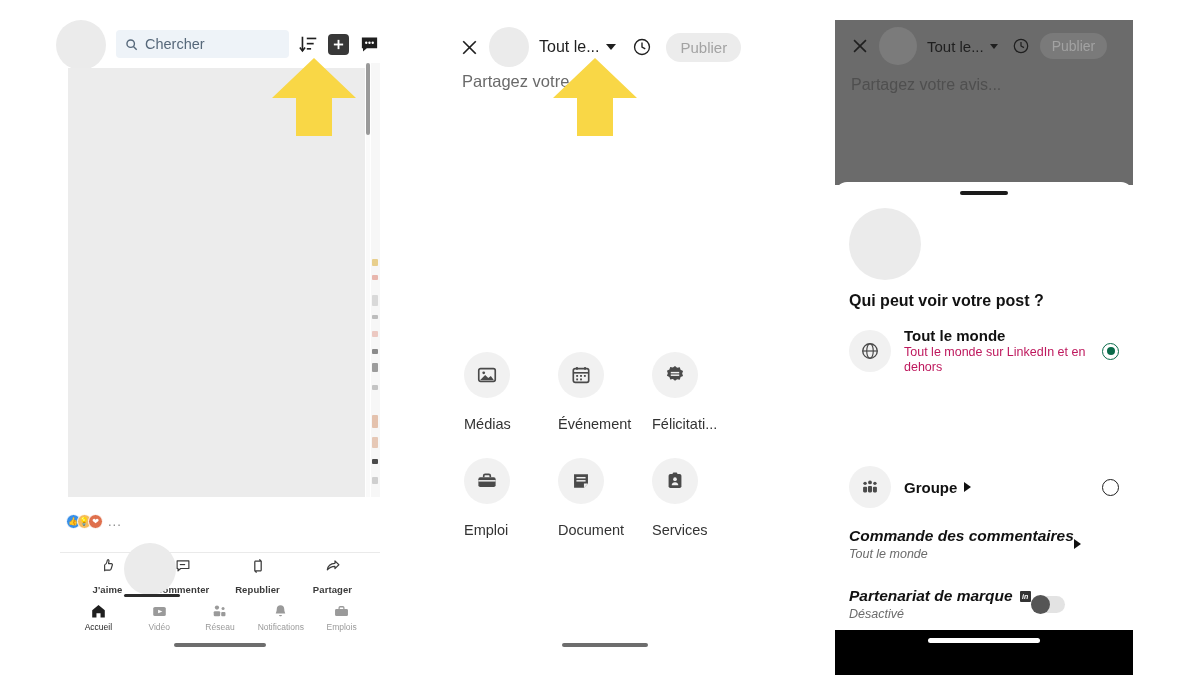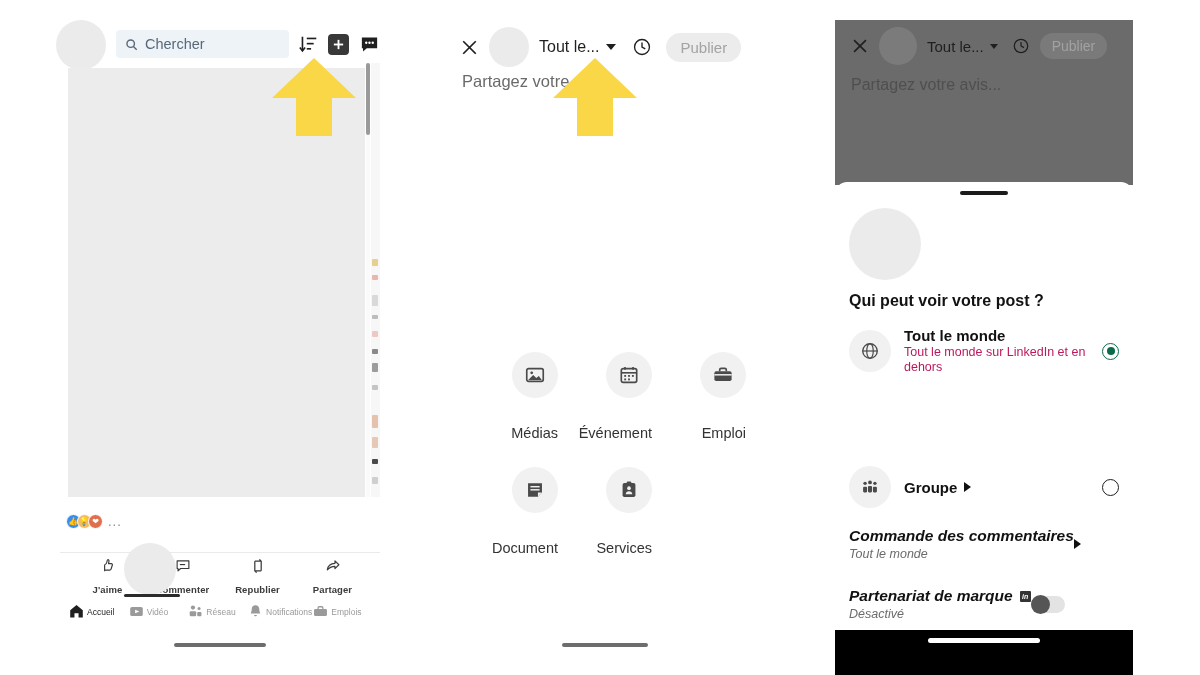--- a/index.html
+++ b/index.html
@@ -93,21 +93,21 @@
   .overlap-bar {
     position:absolute; left:64px; top:594px; width:56px; height:3px;
     background:#2b2b2b; border-radius:2px; z-index:7;
   }
 
   .feed-nav {
     position:absolute; left:0; top:600px; width:320px; height:40px;
     display:flex; align-items:flex-start; justify-content:space-between;
     padding:3px 8px 0 8px;
   }
-  .nav-item { flex:1 1 0; display:flex; align-items:center; gap:2px; }
+  .nav-item { flex:1 1 0; display:flex; flex-direction:column; align-items:center; gap:2px; }
   .nav-label { font-size:8.5px; color:#9a9a9a; }
   .nav-item.active .nav-label { color:#1f1f1f; }
   .feed-home-indicator {
     position:absolute; left:50%; transform:translateX(-50%); top:643px;
     width:92px; height:4px; background:#6d6d6d; border-radius:3px;
   }
 
   
   #panel-composer { left:440px; width:330px; height:675px; }
   .comp-topbar {
@@ -130,21 +130,21 @@
   .comp-placeholder {
     position:absolute; left:22px; top:72px; width:290px;
     font-size:16.5px; color:#6a6a6a;
   }
 
   .comp-grid {
     position:absolute; left:0; top:352px; width:330px;
     display:grid; grid-template-columns:repeat(3,1fr); row-gap:26px;
     padding:0 24px;
   }
-  .grid-cell { display:flex; flex-direction:column; align-items:flex-end; gap:27px; }
+  .grid-cell { display:flex; flex-direction:column; align-items:flex-start; gap:18px; }
   .grid-circle {
     width:46px; height:46px; border-radius:50%; background:#f1f1f1;
     display:flex; align-items:center; justify-content:center;
   }
   .grid-label { font-size:14.5px; color:#333; white-space:nowrap; }
   .comp-home-indicator {
     position:absolute; left:50%; transform:translateX(-50%); top:643px;
     width:86px; height:4px; background:#6d6d6d; border-radius:3px;
   }
 
@@ -434,20 +434,30 @@
           <rect x="6.8" y="12" width="2" height="2" fill="#4a4a4a"></rect>
           <rect x="11" y="12" width="2" height="2" fill="#4a4a4a"></rect>
           <rect x="15.2" y="12" width="2" height="2" fill="#4a4a4a"></rect>
           <rect x="6.8" y="15.8" width="2" height="2" fill="#4a4a4a"></rect>
           <rect x="11" y="15.8" width="2" height="2" fill="#4a4a4a"></rect>
         </svg>
       </div>
       <span class="grid-label">Événement</span>
     </div>
 
+    <div class="grid-cell">
+      <div class="grid-circle">
+        <svg class="icon-svg" width="22" height="22" viewBox="0 0 24 24">
+          <path d="M12 2.2l2.3 1.9 2.9-.6.9 2.8 2.7 1.2-1 2.8 1 2.8-2.7 1.2-.9 2.8-2.9-.6L12 18.2l-2.3-1.9-2.9.6-.9-2.8-2.7-1.2 1-2.8-1-2.8 2.7-1.2.9-2.8 2.9.6z" fill="#4a4a4a"></path>
+          <rect x="7.4" y="8.6" width="9.2" height="1.6" fill="#f1f1f1"></rect>
+          <rect x="7.4" y="11.4" width="9.2" height="1.6" fill="#f1f1f1"></rect>
+        </svg>
+      </div>
+      <span class="grid-label">Félicitati...</span>
+    </div>
 
     <div class="grid-cell">
       <div class="grid-circle">
         <svg class="icon-svg" width="22" height="22" viewBox="0 0 24 24">
           <rect x="2.6" y="8" width="18.8" height="10.6" rx="2" fill="#4a4a4a"></rect>
           <path d="M8.4 8V6.4c0-.9.7-1.6 1.6-1.6h4c.9 0 1.6.7 1.6 1.6V8" fill="none" stroke="#4a4a4a" stroke-width="1.8"></path>
           <rect x="2.6" y="11" width="18.8" height="1.6" fill="#f1f1f1"></rect>
         </svg>
       </div>
       <span class="grid-label">Emploi</span>

